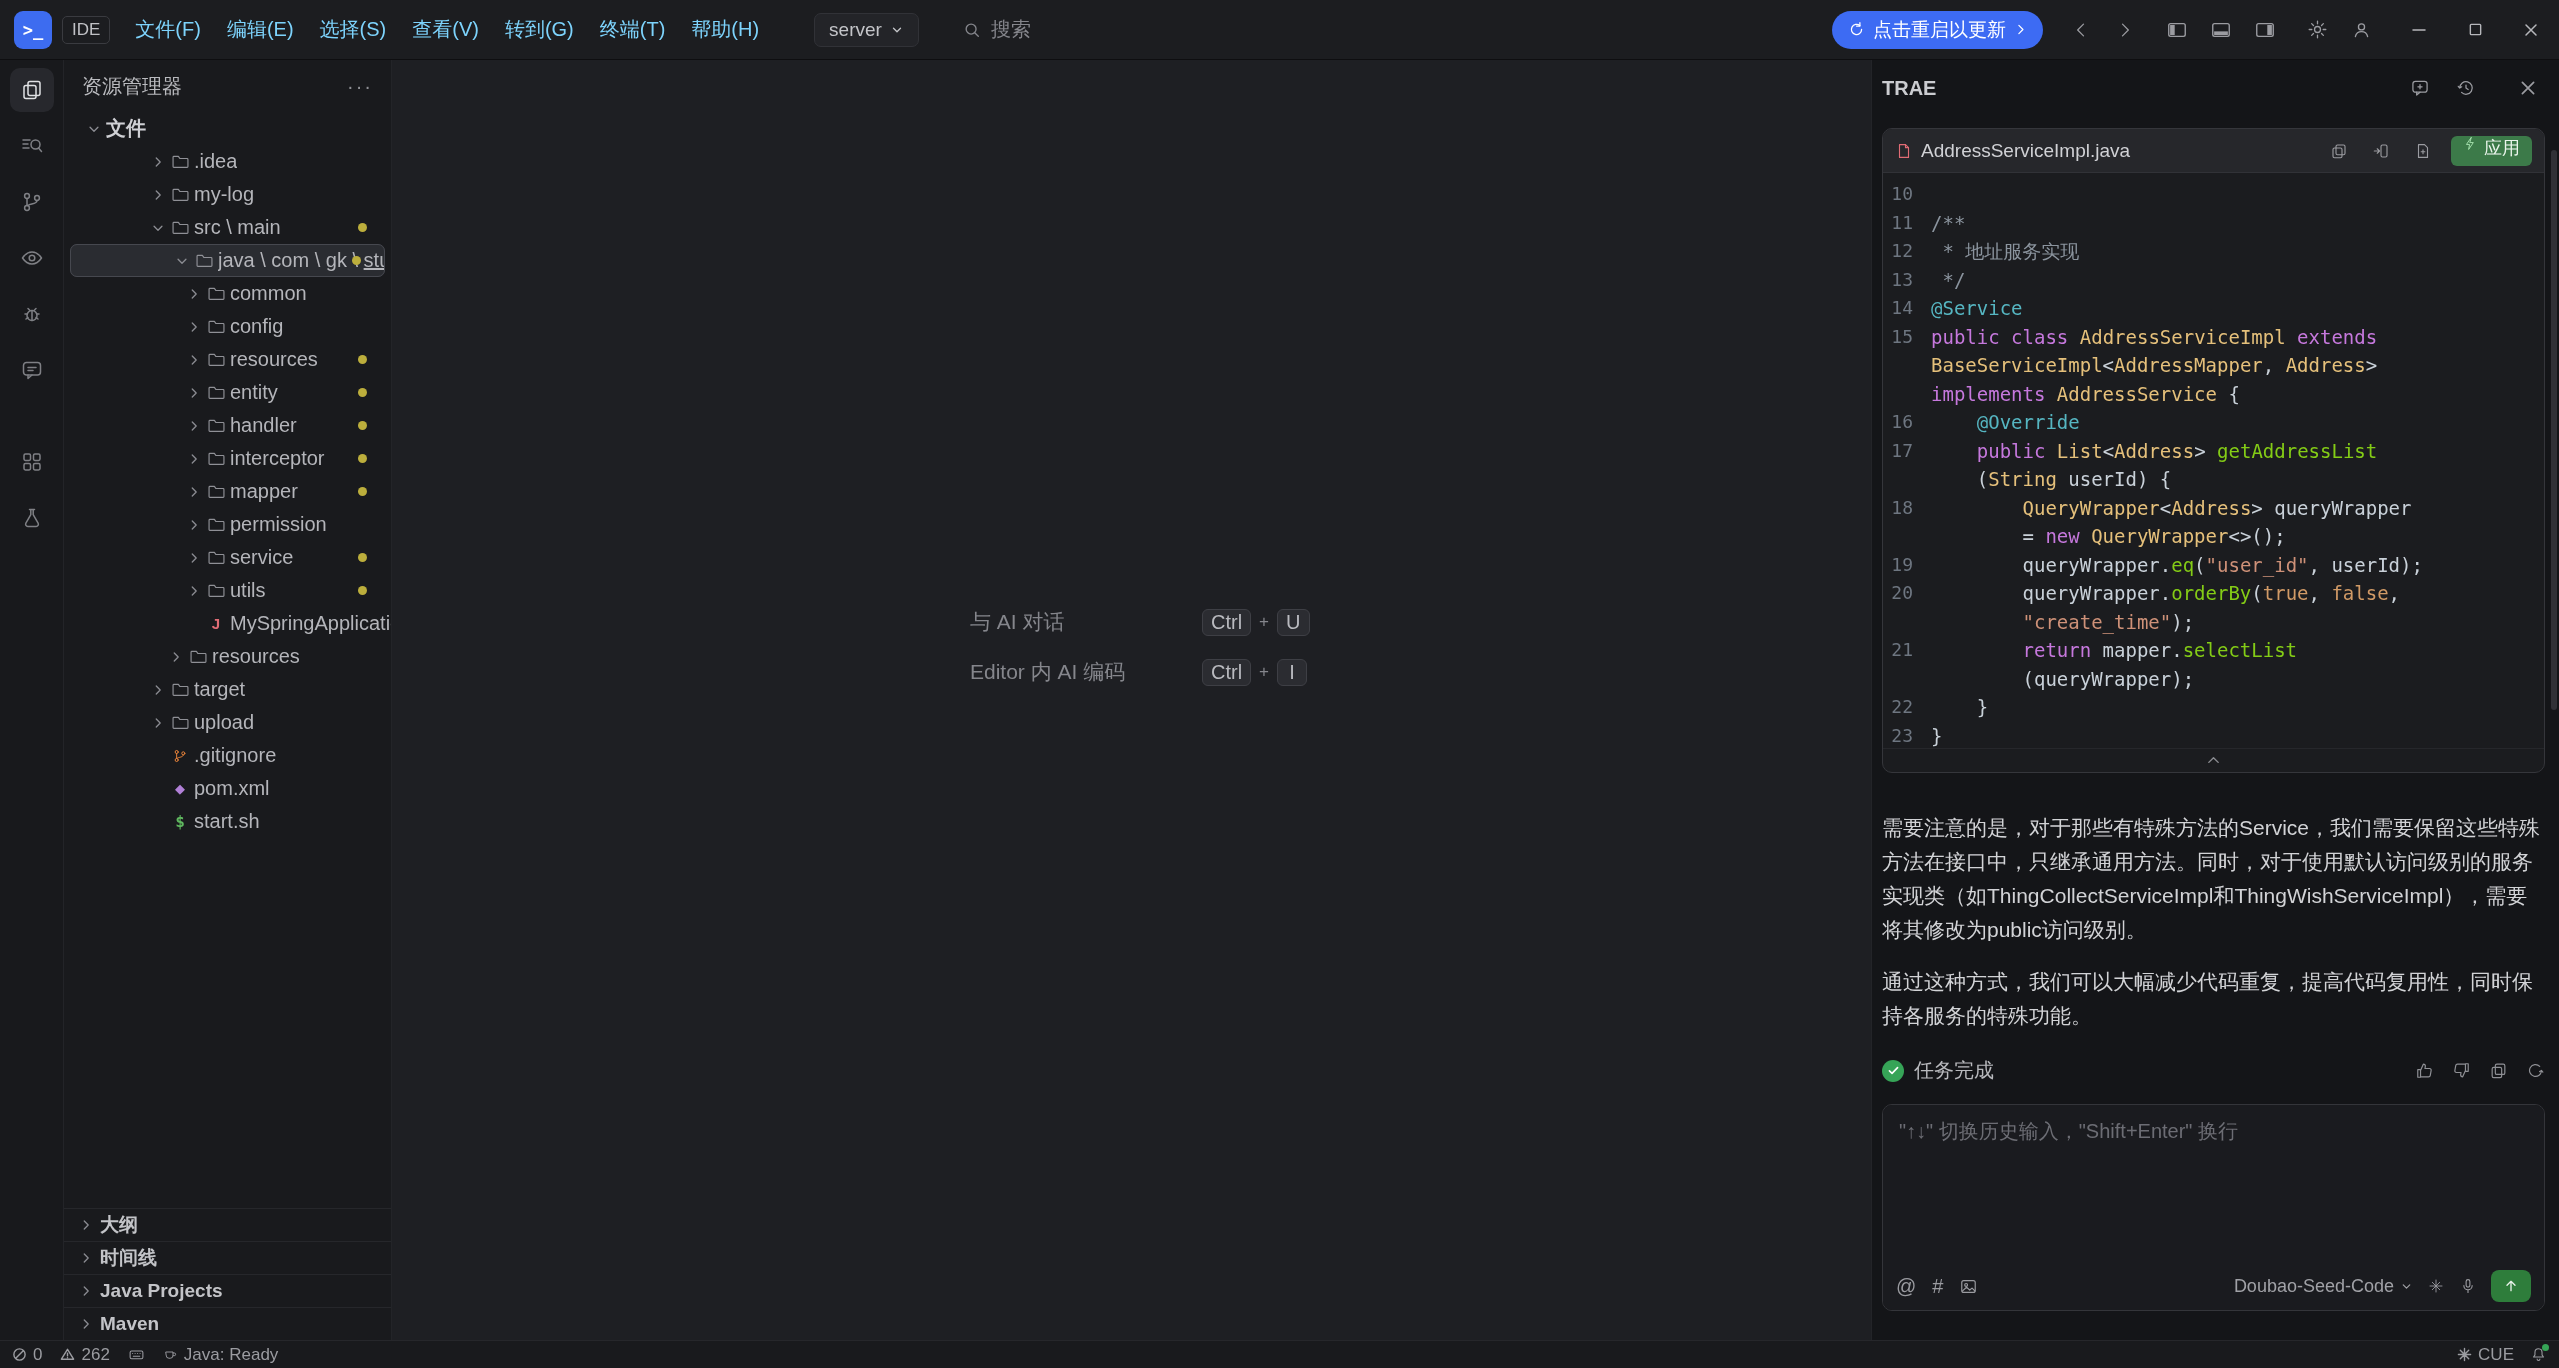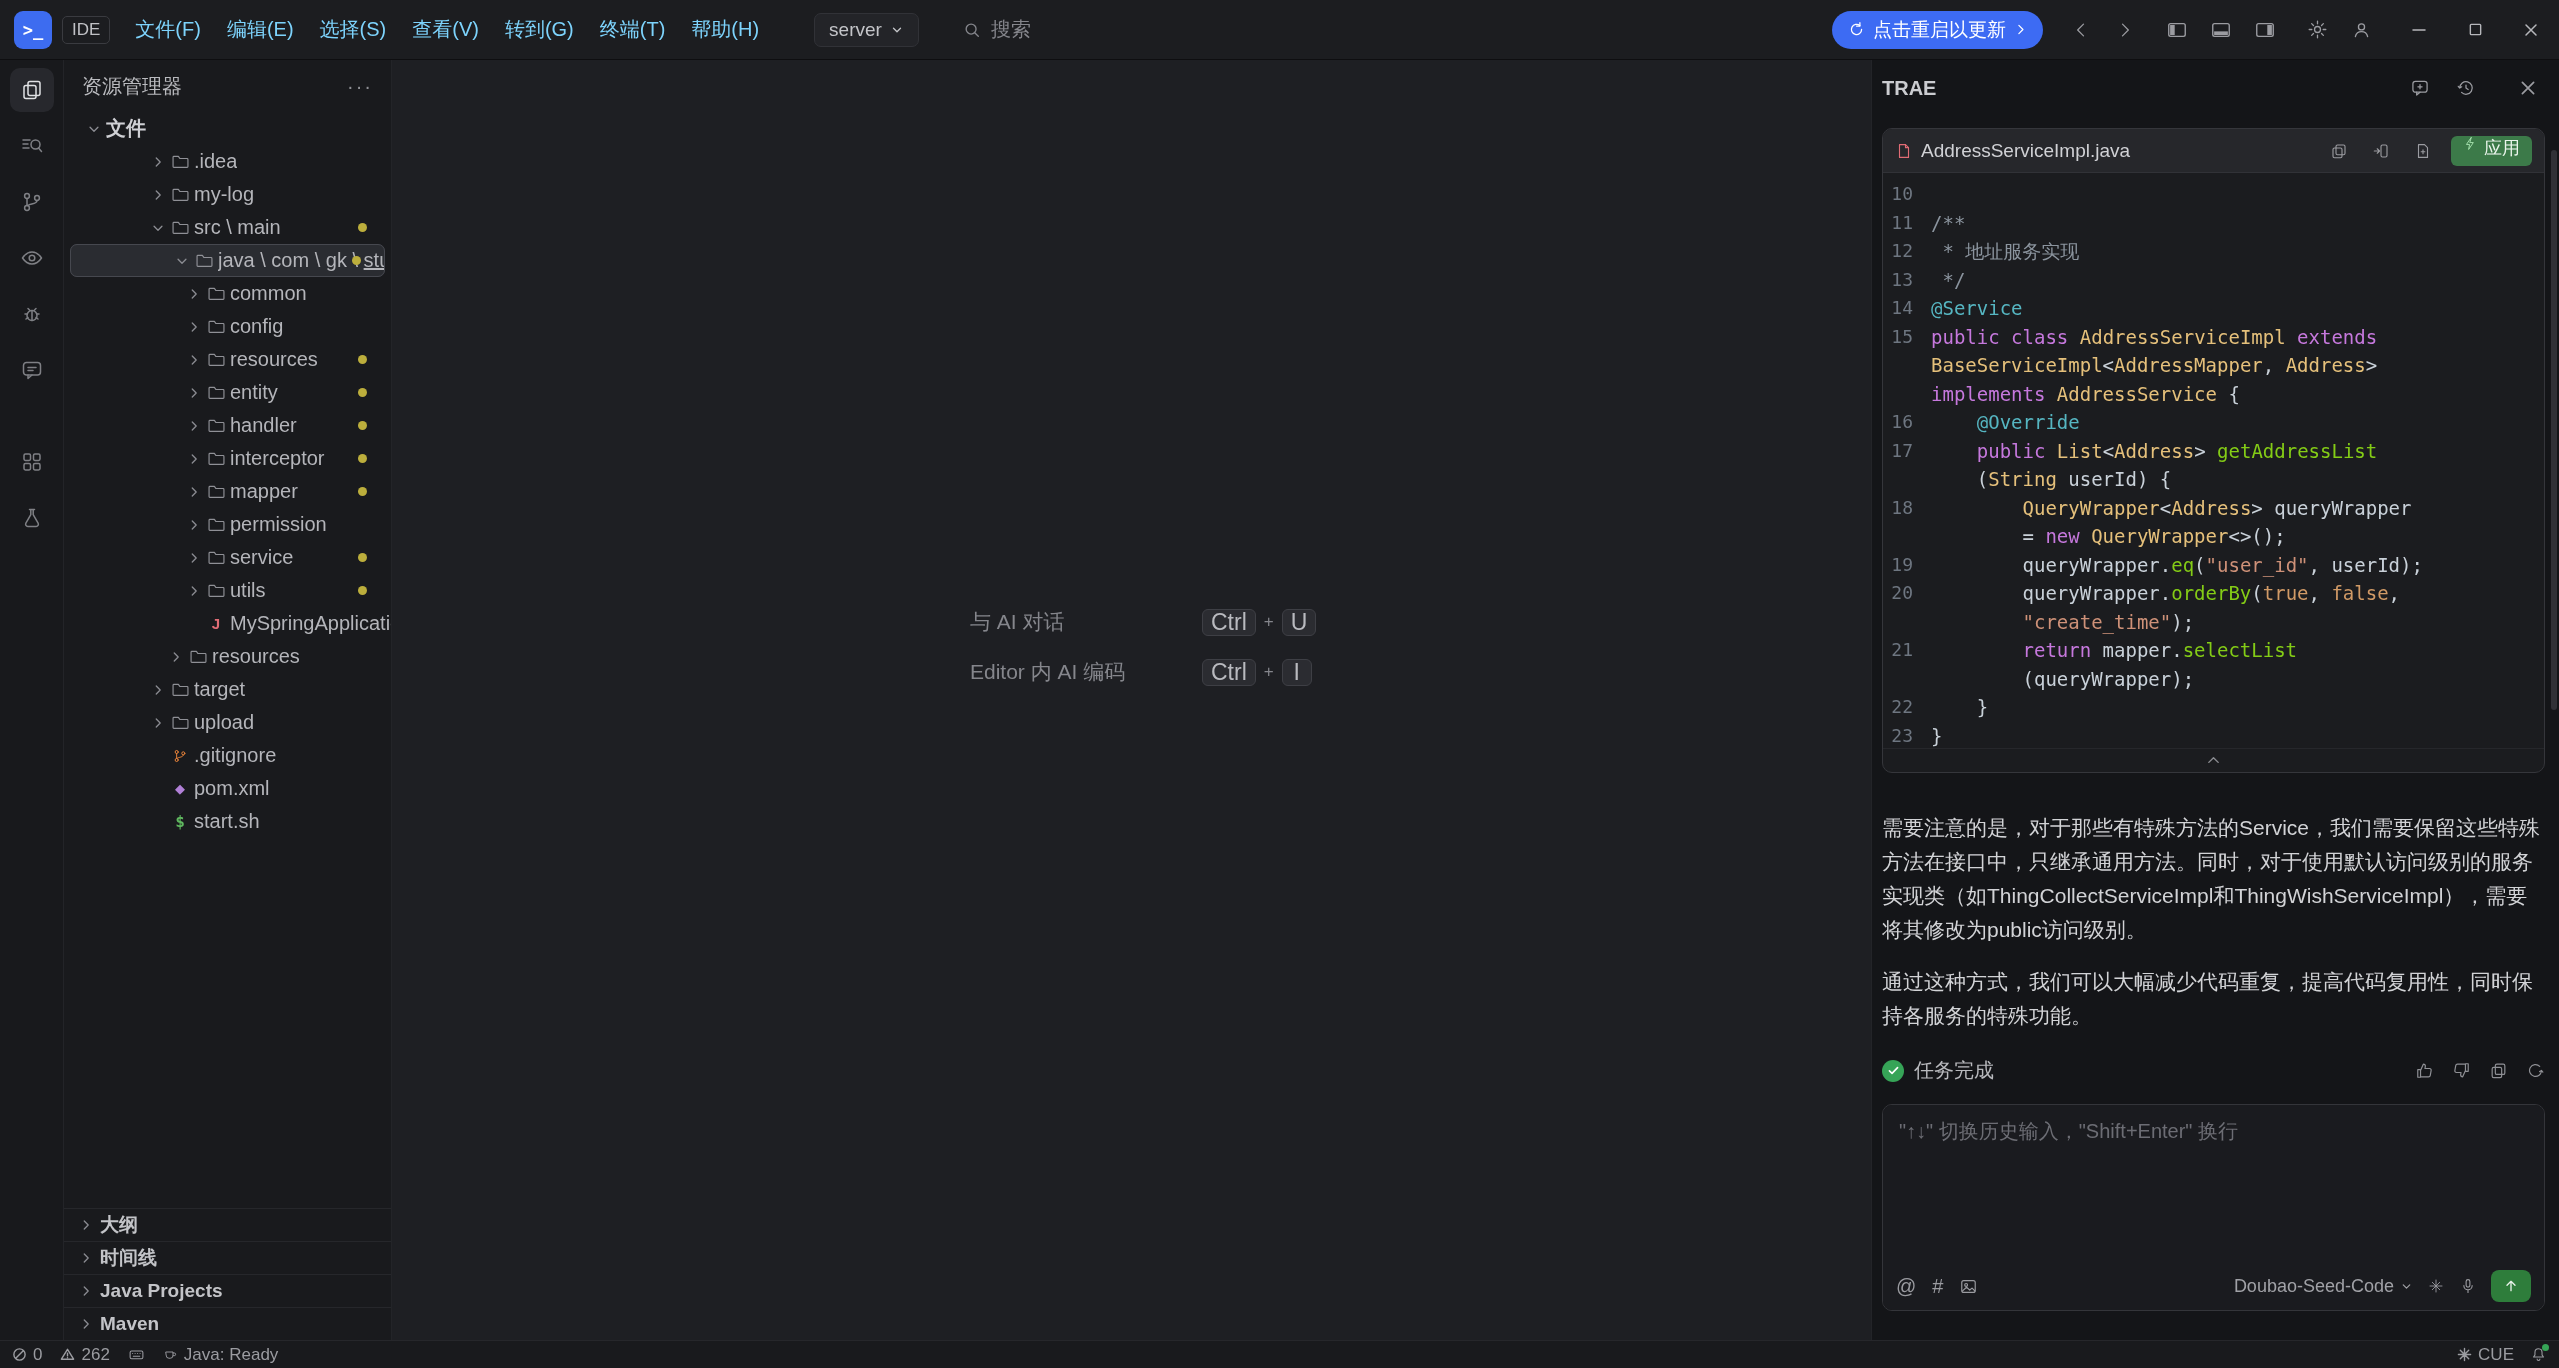--- a/index.html
+++ b/index.html
@@ -71,21 +71,21 @@
     padding-left:12px; font-size:19px; color:#c3c4c8; font-weight:bold; }
   .side-section .chev { margin-right:4px; }
 
   
   .editor { flex:1 1 auto; background:#1e1f23; position:relative; }
   .hints { position:absolute; left:578px; top:548px; display:grid;
     grid-template-columns:232px auto; row-gap:22px; align-items:center; }
   .hint-label { color:#85868c; font-size:21px; }
   .hint-keys { display:flex; align-items:center; gap:8px; }
   .keycap { min-width:30px; height:27px; padding:0 8px; border-radius:6px; background:#2b2c31;
-    border:1px solid #3e3f45; color:#b9babf; font-size:23px; display:flex; align-items:center;
+    border:1px solid #3e3f45; color:#b9babf; font-size:20px; display:flex; align-items:center;
     justify-content:center; }
   .keyplus { color:#85868c; font-size:17px; }
 
   
   .trae { width:688px; background:#141518; border-left:1px solid #232428; flex:0 0 auto;
     display:flex; flex-direction:column; padding:0 14px 0 10px; position:relative; }
   .trae-scroll { position:absolute; right:2px; top:90px; width:6px; height:560px;
     background:#303136; border-radius:3px; }
   .trae-header { height:56px; display:flex; align-items:center; flex:0 0 auto; }
   .trae-title { font-size:20px; font-weight:bold; color:#cbccd0; }

